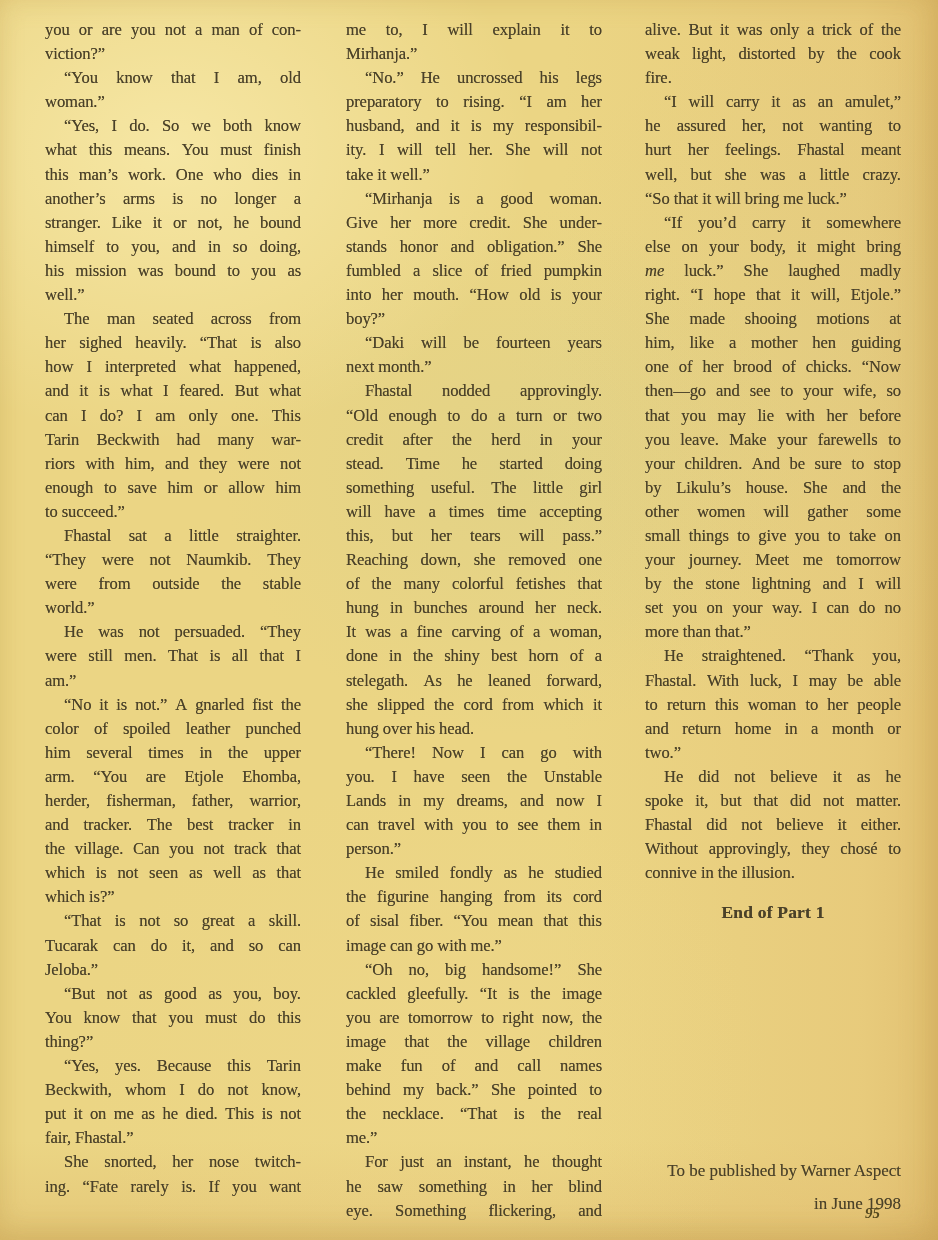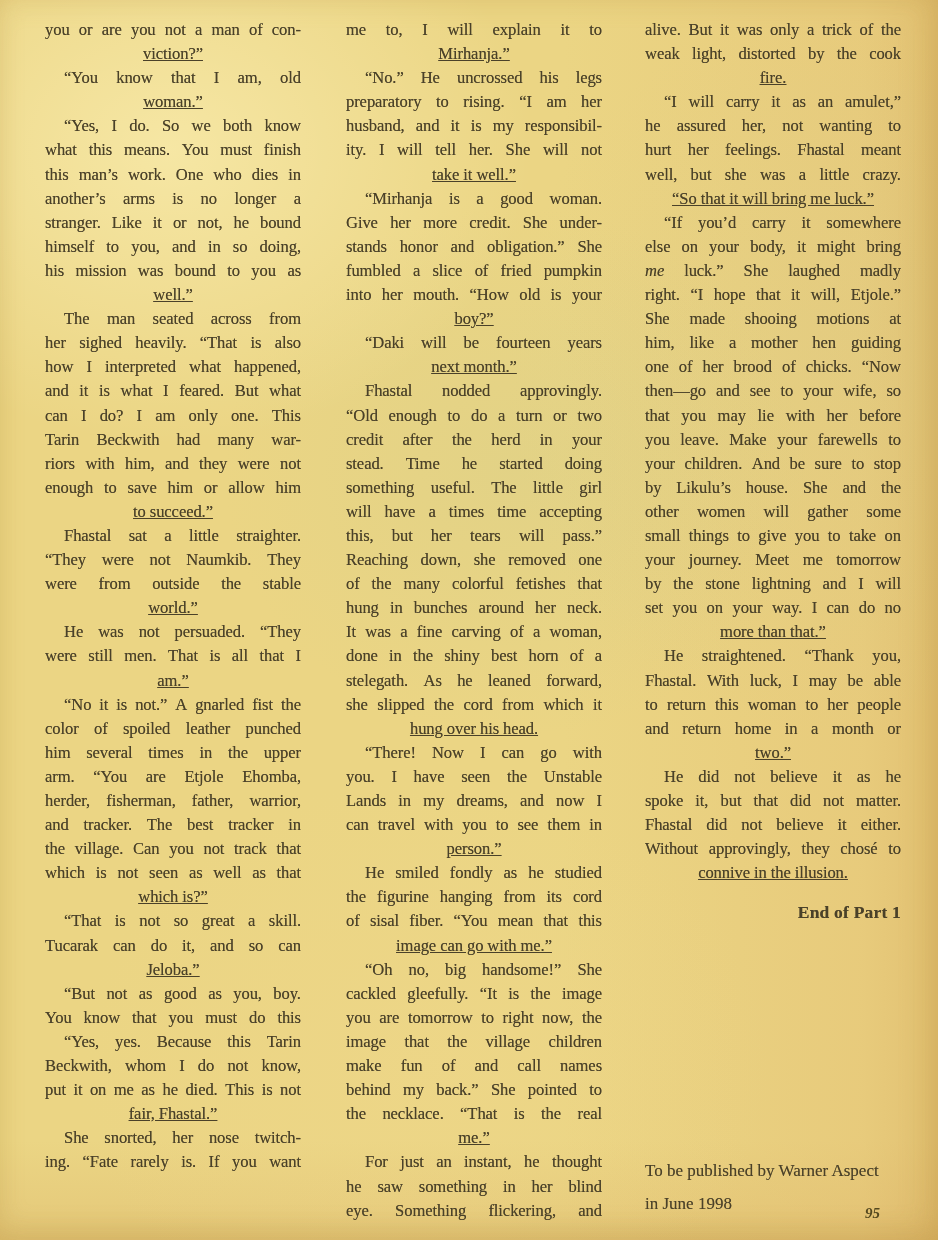--- a/index.html
+++ b/index.html
@@ -17,27 +17,27 @@
     box-shadow: inset 0 -10px 26px rgba(160,115,40,.18), inset -12px 0 30px rgba(185,140,55,.16);
     color:#4a4129;}
   .col{position:absolute;top:18px;bottom:0;}
   #col-0{left:45px;width:256px;}
   #col-1{left:346px;width:256px;}
   #col-2{left:645px;width:256px;}
   .line{height:24.1px;line-height:24.1px;font-size:16.6px;
         letter-spacing:-0.1px;white-space:nowrap;
         display:flex;justify-content:space-between;
         text-shadow:0 0 .6px rgba(74,65,41,.65);}
-  .line.end{display:block;white-space:nowrap;text-align:center;text-decoration:underline;}
+  .line.end{display:block;white-space:nowrap;text-align:left;}
   .line.ind{padding-left:19px;}
   .line .it{font-style:italic;}
-  .end-heading{margin-top:17px;text-align:right;font-weight:bold;
+  .end-heading{margin-top:17px;text-align:center;font-weight:bold;
         font-size:17.5px;letter-spacing:.2px;
         text-shadow:0 0 .6px rgba(74,65,41,.65);}
-  .footer{position:absolute;left:0;right:0;bottom:26px;text-align:left;
+  .footer{position:absolute;left:0;right:0;bottom:26px;text-align:right;
         font-size:17px;text-shadow:0 0 .5px rgba(74,65,41,.5);}
   .footer .l1{margin-bottom:13px;}
   #page-number{position:absolute;right:58px;bottom:18px;
         font-style:italic;font-weight:bold;font-size:15px;color:#54481f;margin-left:16px;}
 </style>
 </head>
 <body>
 
 <div id="page">
   <div class="col" id="col-0">
@@ -329,20 +329,21 @@
         </div>
         <div class="line">
           <span>You</span>
           <span>know</span>
           <span>that</span>
           <span>you</span>
           <span>must</span>
           <span>do</span>
           <span>this</span>
         </div>
+        <div class="line end">thing?”</div>
         <div class="line ind">
           <span>“Yes,</span>
           <span>yes.</span>
           <span>Because</span>
           <span>this</span>
           <span>Tarin</span>
         </div>
         <div class="line">
           <span>Beckwith,</span>
           <span>whom</span>

